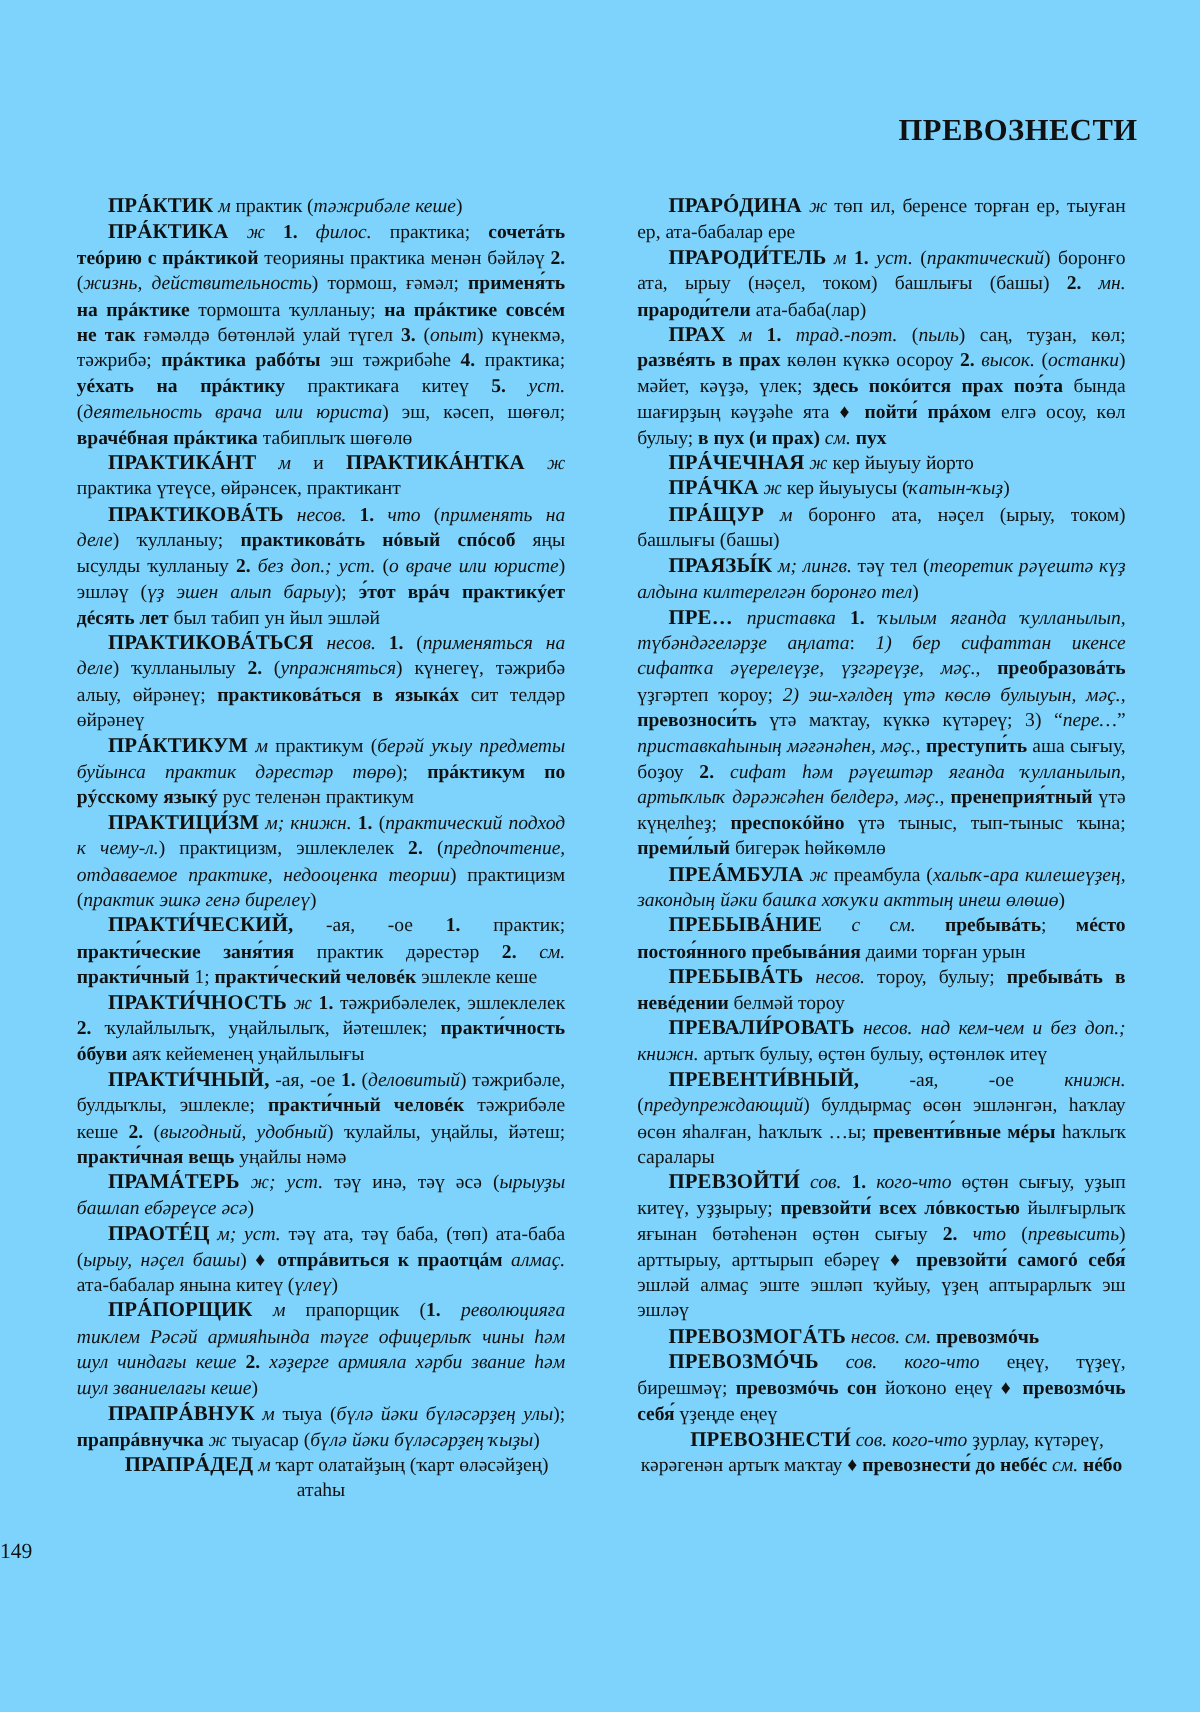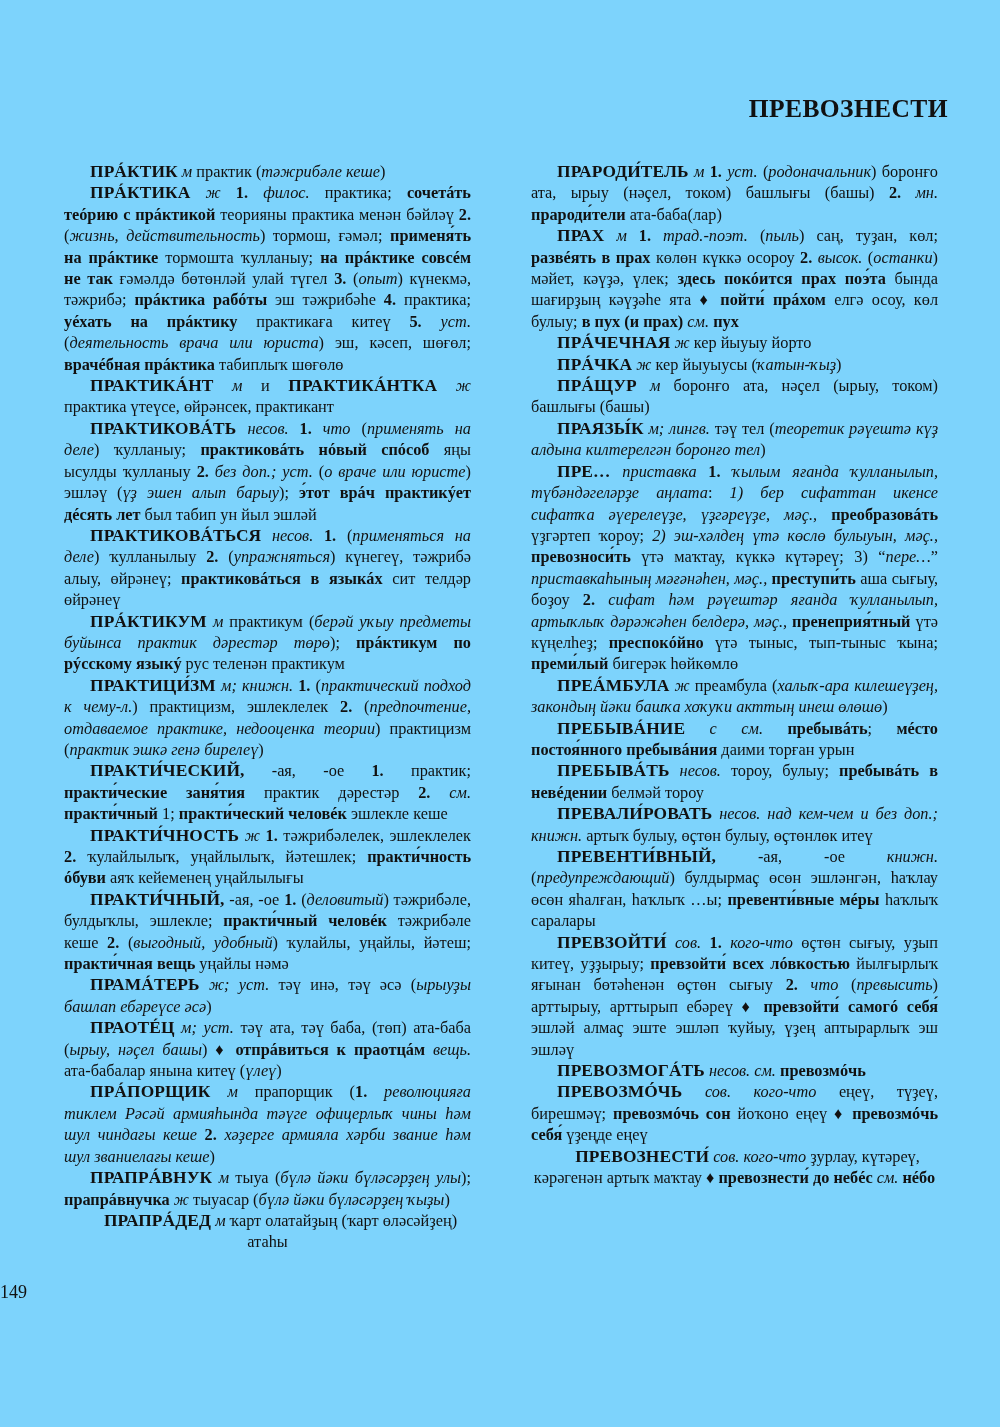--- a/index.html
+++ b/index.html
@@ -90,27 +90,28 @@
         <p class="entry"><span class="hw">ПРÁКТИКА</span><span> <span class="g">ж</span> <span class="num">1.</span> <span class="g">филос.</span> практика; <span class="b">сочетáть теóрию с прáктикой</span> теорияны практика менән бәйләү <span class="num">2.</span> (<span class="g">жизнь, действительность</span>) тормош, ғәмәл; <span class="b">применя́ть на прáктике</span> тормошта ҡулланыу; <span class="b">на прáктике совсéм не так</span> ғәмәлдә бөтөнләй улай түгел <span class="num">3.</span> (<span class="g">опыт</span>) күнекмә, тәжрибә; <span class="b">прáктика рабóты</span> эш тәжрибәһе <span class="num">4.</span> практика; <span class="b">уéхать на прáктику</span> практикаға китеү <span class="num">5.</span> <span class="g">уст.</span> (<span class="g">деятельность врача или юриста</span>) эш, кәсеп, шөғөл; <span class="b">врачéбная прáктика</span> табиплыҡ шөғөлө</span></p>
         <p class="entry"><span class="hw">ПРАКТИКÁНТ</span><span> <span class="g">м</span> и <span class="hw">ПРАКТИКÁНТКА</span> <span class="g">ж</span> практика үтеүсе, өйрәнсек, практикант</span></p>
         <p class="entry"><span class="hw">ПРАКТИКОВÁТЬ</span><span> <span class="g">несов.</span> <span class="num">1.</span> <span class="g">что</span> (<span class="g">применять на деле</span>) ҡулланыу; <span class="b">практиковáть нóвый спóсоб</span> яңы ысулды ҡулланыу <span class="num">2.</span> <span class="g">без доп.; уст.</span> (<span class="g">о враче или юристе</span>) эшләү (<span class="g">үҙ эшен алып барыу</span>); <span class="b">э́тот врáч практикýет дéсять лет</span> был табип ун йыл эшләй</span></p>
         <p class="entry"><span class="hw">ПРАКТИКОВÁТЬСЯ</span><span> <span class="g">несов.</span> <span class="num">1.</span> (<span class="g">применяться на деле</span>) ҡулланылыу <span class="num">2.</span> (<span class="g">упражняться</span>) күнегеү, тәжрибә алыу, өйрәнеү; <span class="b">практиковáться в языкáх</span> сит телдәр өйрәнеү</span></p>
         <p class="entry"><span class="hw">ПРÁКТИКУМ</span><span> <span class="g">м</span> практикум (<span class="g">берәй уҡыу предметы буйынса практик дәрестәр төрө</span>); <span class="b">прáктикум по рýсскому языкý</span> рус теленән практикум</span></p>
         <p class="entry"><span class="hw">ПРАКТИЦИ́ЗМ</span><span> <span class="g">м; книжн.</span> <span class="num">1.</span> (<span class="g">практический подход к чему-л.</span>) практицизм, эшлеклелек <span class="num">2.</span> (<span class="g">предпочтение, отдаваемое практике, недооценка теории</span>) практицизм (<span class="g">практик эшкә генә бирелеү</span>)</span></p>
         <p class="entry"><span class="hw">ПРАКТИ́ЧЕСКИЙ,</span><span> -ая, -ое <span class="num">1.</span> практик; <span class="b">практи́ческие заня́тия</span> практик дәрестәр <span class="num">2.</span> <span class="g">см.</span> <span class="b">практи́чный</span> 1; <span class="b">практи́ческий человéк</span> эшлекле кеше</span></p>
         <p class="entry"><span class="hw">ПРАКТИ́ЧНОСТЬ</span><span> <span class="g">ж</span> <span class="num">1.</span> тәжрибәлелек, эшлеклелек <span class="num">2.</span> ҡулайлылыҡ, уңайлылыҡ, йәтешлек; <span class="b">практи́чность óбуви</span> аяҡ кейеменең уңайлылығы</span></p>
         <p class="entry"><span class="hw">ПРАКТИ́ЧНЫЙ,</span><span> -ая, -ое <span class="num">1.</span> (<span class="g">деловитый</span>) тәжрибәле, булдыҡлы, эшлекле; <span class="b">практи́чный человéк</span> тәжрибәле кеше <span class="num">2.</span> (<span class="g">выгодный, удобный</span>) ҡулайлы, уңайлы, йәтеш; <span class="b">практи́чная вещь</span> уңайлы нәмә</span></p>
         <p class="entry"><span class="hw">ПРАМÁТЕРЬ</span><span> <span class="g">ж; уст.</span> тәү инә, тәү әсә (<span class="g">ырыуҙы башлап ебәреүсе әсә</span>)</span></p>
-        <p class="entry"><span class="hw">ПРАОТÉЦ</span><span> <span class="g">м; уст.</span> тәү ата, тәү баба, (төп) ата-баба (<span class="g">ырыу, нәҫел башы</span>) <span class="dia">♦</span> <span class="b">отпрáвиться к праотцáм</span> <span class="g">вещь.</span> ата-бабалар янына китеү (<span class="g">үлеү</span>)</span></p>
+        <p class="entry"><span class="hw">ПРАОТÉЦ</span><span> <span class="g">м; уст.</span> тәү ата, тәү баба, (төп) ата-баба (<span class="g">ырыу, нәҫел башы</span>) <span class="dia">♦</span> <span class="b">отпрáвиться к праотцáм</span> <span class="g">алмаҫ.</span> ата-бабалар янына китеү (<span class="g">үлеү</span>)</span></p>
         <p class="entry"><span class="hw">ПРÁПОРЩИК</span><span> <span class="g">м</span> прапорщик (<span class="num">1.</span> <span class="g">революцияға тиклем Рәсәй армияһында тәүге офицерлыҡ чины һәм шул чиндағы кеше</span> <span class="num">2.</span> <span class="g">хәҙерге армияла хәрби звание һәм шул званиелағы кеше</span>)</span></p>
         <p class="entry"><span class="hw">ПРАПРÁВНУК</span><span> <span class="g">м</span> тыуа (<span class="g">бүлә йәки бүләсәрҙең улы</span>); <span class="b">прапрáвнучка</span> <span class="g">ж</span> тыуасар (<span class="g">бүлә йәки бүләсәрҙең ҡыҙы</span>)</span></p>
         <p class="entry"><span class="hw">ПРАПРÁДЕД</span><span> <span class="g">м</span> ҡарт олатайҙың (ҡарт өләсәйҙең) атаһы</span></p>
       </div>
     <div class="col" id="col-right">
-        <p class="entry"><span class="hw">ПРАРОДИ́ТЕЛЬ</span><span> <span class="g">м</span> <span class="num">1.</span> <span class="g">уст.</span> (<span class="g">родоначальник</span>) боронғо ата, ырыу (нәҫел, током) башлығы (башы) <span class="num">2.</span> <span class="g">мн.</span> <span class="b">прароди́тели</span> ата-баба(лар)</span></p>
+        <p class="entry"><span class="hw">ПРАРÓДИНА</span><span> <span class="g">ж</span> төп ил, беренсе торған ер, тыуған ер, ата-бабалар ере</span></p>
+        <p class="entry"><span class="hw">ПРАРОДИ́ТЕЛЬ</span><span> <span class="g">м</span> <span class="num">1.</span> <span class="g">уст.</span> (<span class="g">практический</span>) боронғо ата, ырыу (нәҫел, током) башлығы (башы) <span class="num">2.</span> <span class="g">мн.</span> <span class="b">прароди́тели</span> ата-баба(лар)</span></p>
         <p class="entry"><span class="hw">ПРАХ</span><span> <span class="g">м</span> <span class="num">1.</span> <span class="g">трад.-поэт.</span> (<span class="g">пыль</span>) саң, туҙан, көл; <span class="b">развéять в прах</span> көлөн күккә осороу <span class="num">2.</span> <span class="g">высок.</span> (<span class="g">останки</span>) мәйет, кәүҙә, үлек; <span class="b">здесь покóится прах поэ́та</span> бында шағирҙың кәүҙәһе ята <span class="dia">♦</span> <span class="b">пойти́ прáхом</span> елгә осоу, көл булыу; <span class="b">в пух (и прах)</span> <span class="g">см.</span> <span class="b">пух</span></span></p>
         <p class="entry"><span class="hw">ПРÁЧЕЧНАЯ</span><span> <span class="g">ж</span> кер йыуыу йорто</span></p>
         <p class="entry"><span class="hw">ПРÁЧКА</span><span> <span class="g">ж</span> кер йыуыусы (<span class="g">ҡатын-ҡыҙ</span>)</span></p>
         <p class="entry"><span class="hw">ПРÁЩУР</span><span> <span class="g">м</span> боронғо ата, нәҫел (ырыу, током) башлығы (башы)</span></p>
         <p class="entry"><span class="hw">ПРАЯЗЫ́К</span><span> <span class="g">м; лингв.</span> тәү тел (<span class="g">теоретик рәүештә күҙ алдына килтерелгән боронғо тел</span>)</span></p>
         <p class="entry"><span class="hw">ПРЕ…</span><span> <span class="g">приставка</span> <span class="num">1.</span> <span class="g">ҡылым яғанда ҡулланылып, түбәндәгеләрҙе аңлата</span>: <span class="g">1) бер сифаттан икенсе сифатҡа әүерелеүҙе, үҙгәреүҙе, мәҫ.,</span> <span class="b">преобразовáть</span> үҙгәртеп ҡороу; <span class="g">2) эш-хәлдең үтә көслө булыуын, мәҫ.,</span> <span class="b">превозноси́ть</span> үтә маҡтау, күккә күтәреү; 3) “<span class="g">пере…</span>” <span class="g">приставкаһының мәғәнәһен, мәҫ.,</span> <span class="b">преступи́ть</span> аша сығыу, боҙоу <span class="num">2.</span> <span class="g">сифат һәм рәүештәр яғанда ҡулланылып, артыҡлыҡ дәрәжәһен белдерә, мәҫ.,</span> <span class="b">пренеприя́тный</span> үтә күңелһеҙ; <span class="b">преспокóйно</span> үтә тыныс, тып-тыныс ҡына; <span class="b">преми́лый</span> бигерәк һөйкөмлө</span></p>
         <p class="entry"><span class="hw">ПРЕÁМБУЛА</span><span> <span class="g">ж</span> преамбула (<span class="g">халыҡ-ара килешеүҙең, закондың йәки башҡа хоҡуҡи акттың инеш өлөшө</span>)</span></p>
         <p class="entry"><span class="hw">ПРЕБЫВÁНИЕ</span><span> <span class="g">с см.</span> <span class="b">пребывáть</span>; <span class="b">мéсто постоя́нного пребывáния</span> даими торған урын</span></p>
         <p class="entry"><span class="hw">ПРЕБЫВÁТЬ</span><span> <span class="g">несов.</span> тороу, булыу; <span class="b">пребывáть в невéдении</span> белмәй тороу</span></p>
         <p class="entry"><span class="hw">ПРЕВАЛИ́РОВАТЬ</span><span> <span class="g">несов. над кем-чем и без доп.; книжн.</span> артыҡ булыу, өҫтөн булыу, өҫтөнлөк итеү</span></p>

